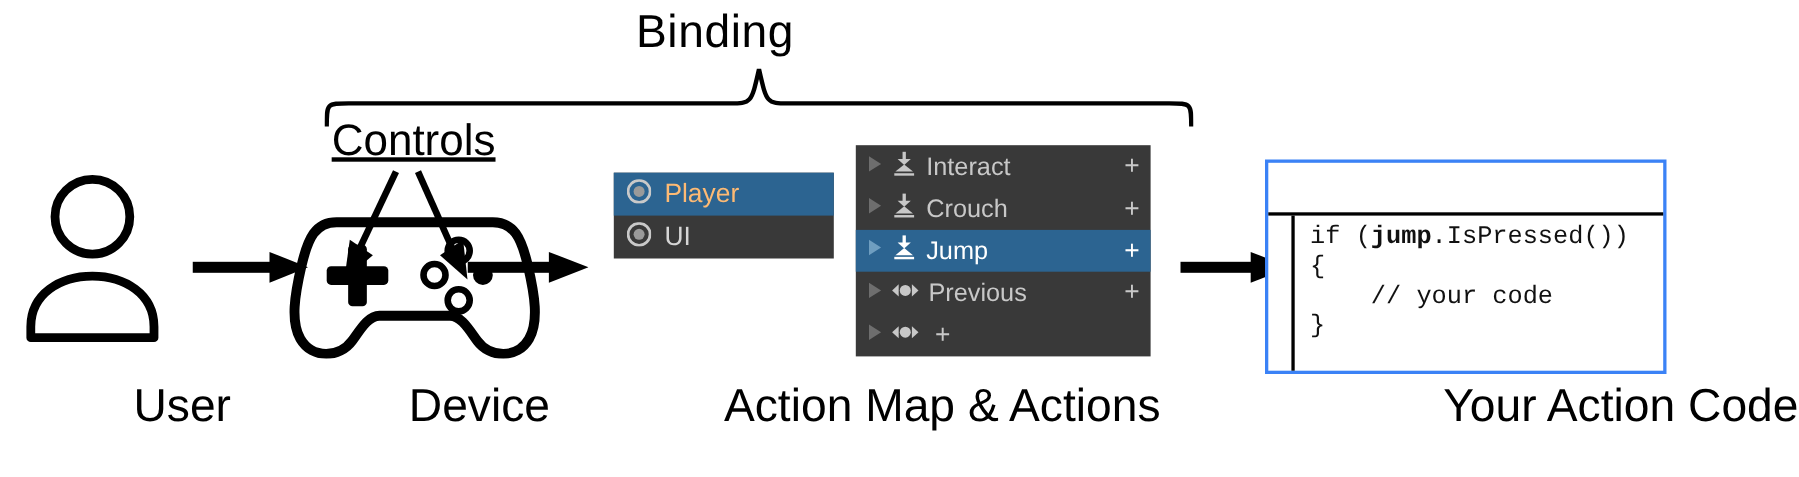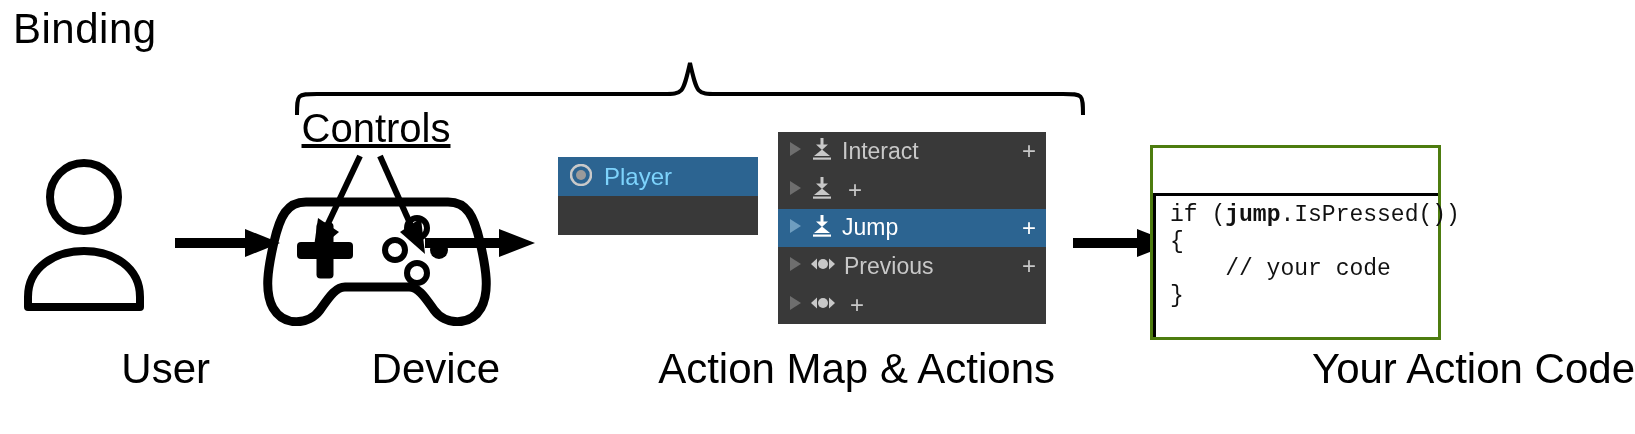--- a/index.html
+++ b/index.html
@@ -5,22 +5,22 @@
   html,body{margin:0;padding:0;background:#fff;}
   body{
     width:1635px;height:434px;position:relative;overflow:hidden;
     font-family:"Liberation Sans","DejaVu Sans",sans-serif;
     color:#000;
   }
   .abs{position:absolute;}
 
   
   #binding-label{
-    left:0;top:8px;width:1300px;text-align:left;
-    font-size:42px;letter-spacing:.5px;line-height:1;padding-left:13px;
+    left:0;top:8px;width:1300px;text-align:center;
+    font-size:42px;letter-spacing:.5px;line-height:1;
   }
   #binding-brace{left:295px;top:60px;width:790px;height:55px;}
   #controls-label{
     left:246px;top:108px;width:260px;text-align:center;
     font-size:40px;line-height:1;text-decoration:underline;
   }
   #controls-arrows{left:285px;top:148px;width:220px;height:110px;}
 
   
   .caption{
@@ -46,21 +46,21 @@
   #actionmap-panel{
     left:558px;top:157px;width:200px;height:78px;background:#393939;
   }
   .map-row{
     height:39px;display:flex;align-items:center;padding-left:12px;box-sizing:border-box;
   }
   .map-row.selected{background:#2c6491;}
   .map-row .lbl{
     font-size:24px;margin-left:12px;color:#d6d6d6;line-height:1;
   }
-  .map-row.selected .lbl{color:#7dd3fc;text-align:right;}
+  .map-row.selected .lbl{color:#fdba74;text-align:right;}
 
   #actions-panel{
     left:778px;top:132px;width:268px;height:192px;background:#393939;
   }
   .act-row{
     height:38.4px;display:flex;align-items:center;box-sizing:border-box;
     padding-left:8px;padding-right:10px;
   }
   .act-row.selected{background:#2c6491;}
   .act-row .fold{flex:0 0 auto;margin-right:6px;display:block;}
@@ -69,22 +69,22 @@
     flex:1 1 auto;font-size:23px;color:#c8c8c8;line-height:1;white-space:nowrap;
   }
   .act-row.selected .alabel{color:#ffffff;}
   .act-row .plus{
     flex:0 0 auto;font-size:24px;color:#c8c8c8;line-height:1;padding-left:6px;
   }
   .act-row.selected .plus{color:#ffffff;}
 
   
   #code-window{
-    left:1150px;top:145px;width:291px;height:195px;
-    border:3px solid #4d7c0f;background:#fff;box-sizing:border-box;
+    left:1150px;top:145px;width:365px;height:195px;
+    border:3px solid #3b82f6;background:#fff;box-sizing:border-box;
   }
   #code-titlebar{height:48px;border-bottom:3px solid #000;box-sizing:border-box;}
   #code-body{display:flex;height:141px;box-sizing:border-box;}
   #code-gutter{width:24px;border-right:3px solid #000;box-sizing:border-box;}
   #code-text{
     flex:1;padding:6px 0 0 14px;box-sizing:border-box;
     font-family:"Liberation Mono","DejaVu Sans Mono",monospace;
     font-size:23px;line-height:27px;white-space:pre;color:#111;
   }
   #code-text b{font-weight:bold;}
@@ -166,20 +166,29 @@
   <div class="map-row selected">
     <span>
       <svg width="22" height="22" viewBox="0 0 22 22">
         <circle cx="11" cy="11" r="10" fill="none" stroke="#c9c9c9" stroke-width="2.5"></circle>
         <circle cx="11" cy="11" r="5" fill="#9a9a9a"></circle>
       </svg>
     </span>
     <span class="lbl">Player</span>
   </div>
 
+  <div class="map-row">
+    <span>
+      <svg width="22" height="22" viewBox="0 0 22 22">
+        <circle cx="11" cy="11" r="10" fill="none" stroke="#c9c9c9" stroke-width="2.5"></circle>
+        <circle cx="11" cy="11" r="5" fill="#9a9a9a"></circle>
+      </svg>
+    </span>
+    <span class="lbl">UI</span>
+  </div>
 
 </div>
 
 <div class="abs" id="actions-panel">
 
   <div class="act-row">
     <span class="fold">
       <svg width="18" height="18" viewBox="0 0 18 18">
           <polygon points="4,2 15,9 4,16" fill="#6e6e6e"></polygon>
         </svg>
@@ -203,20 +212,21 @@
         </svg>
     </span>
     <span class="aicon">
       <svg width="24" height="24" viewBox="0 0 24 24" fill="#c8c8c8">
         <rect x="10.5" y="1" width="3" height="8"></rect>
         <polygon points="12,13 6,7.5 18,7.5"></polygon>
         <polygon points="4,19 12,12.5 20,19"></polygon>
         <rect x="3" y="20.5" width="18" height="2.2"></rect>
       </svg>
     </span>
+    <span class="alabel">Crouch</span>
     <span class="plus">+</span>
   </div>
 
   <div class="act-row selected">
     <span class="fold">
       <svg width="18" height="18" viewBox="0 0 18 18">
           <polygon points="4,2 15,9 4,16" fill="#6f9ec0"></polygon>
         </svg>
     </span>
     <span class="aicon">

